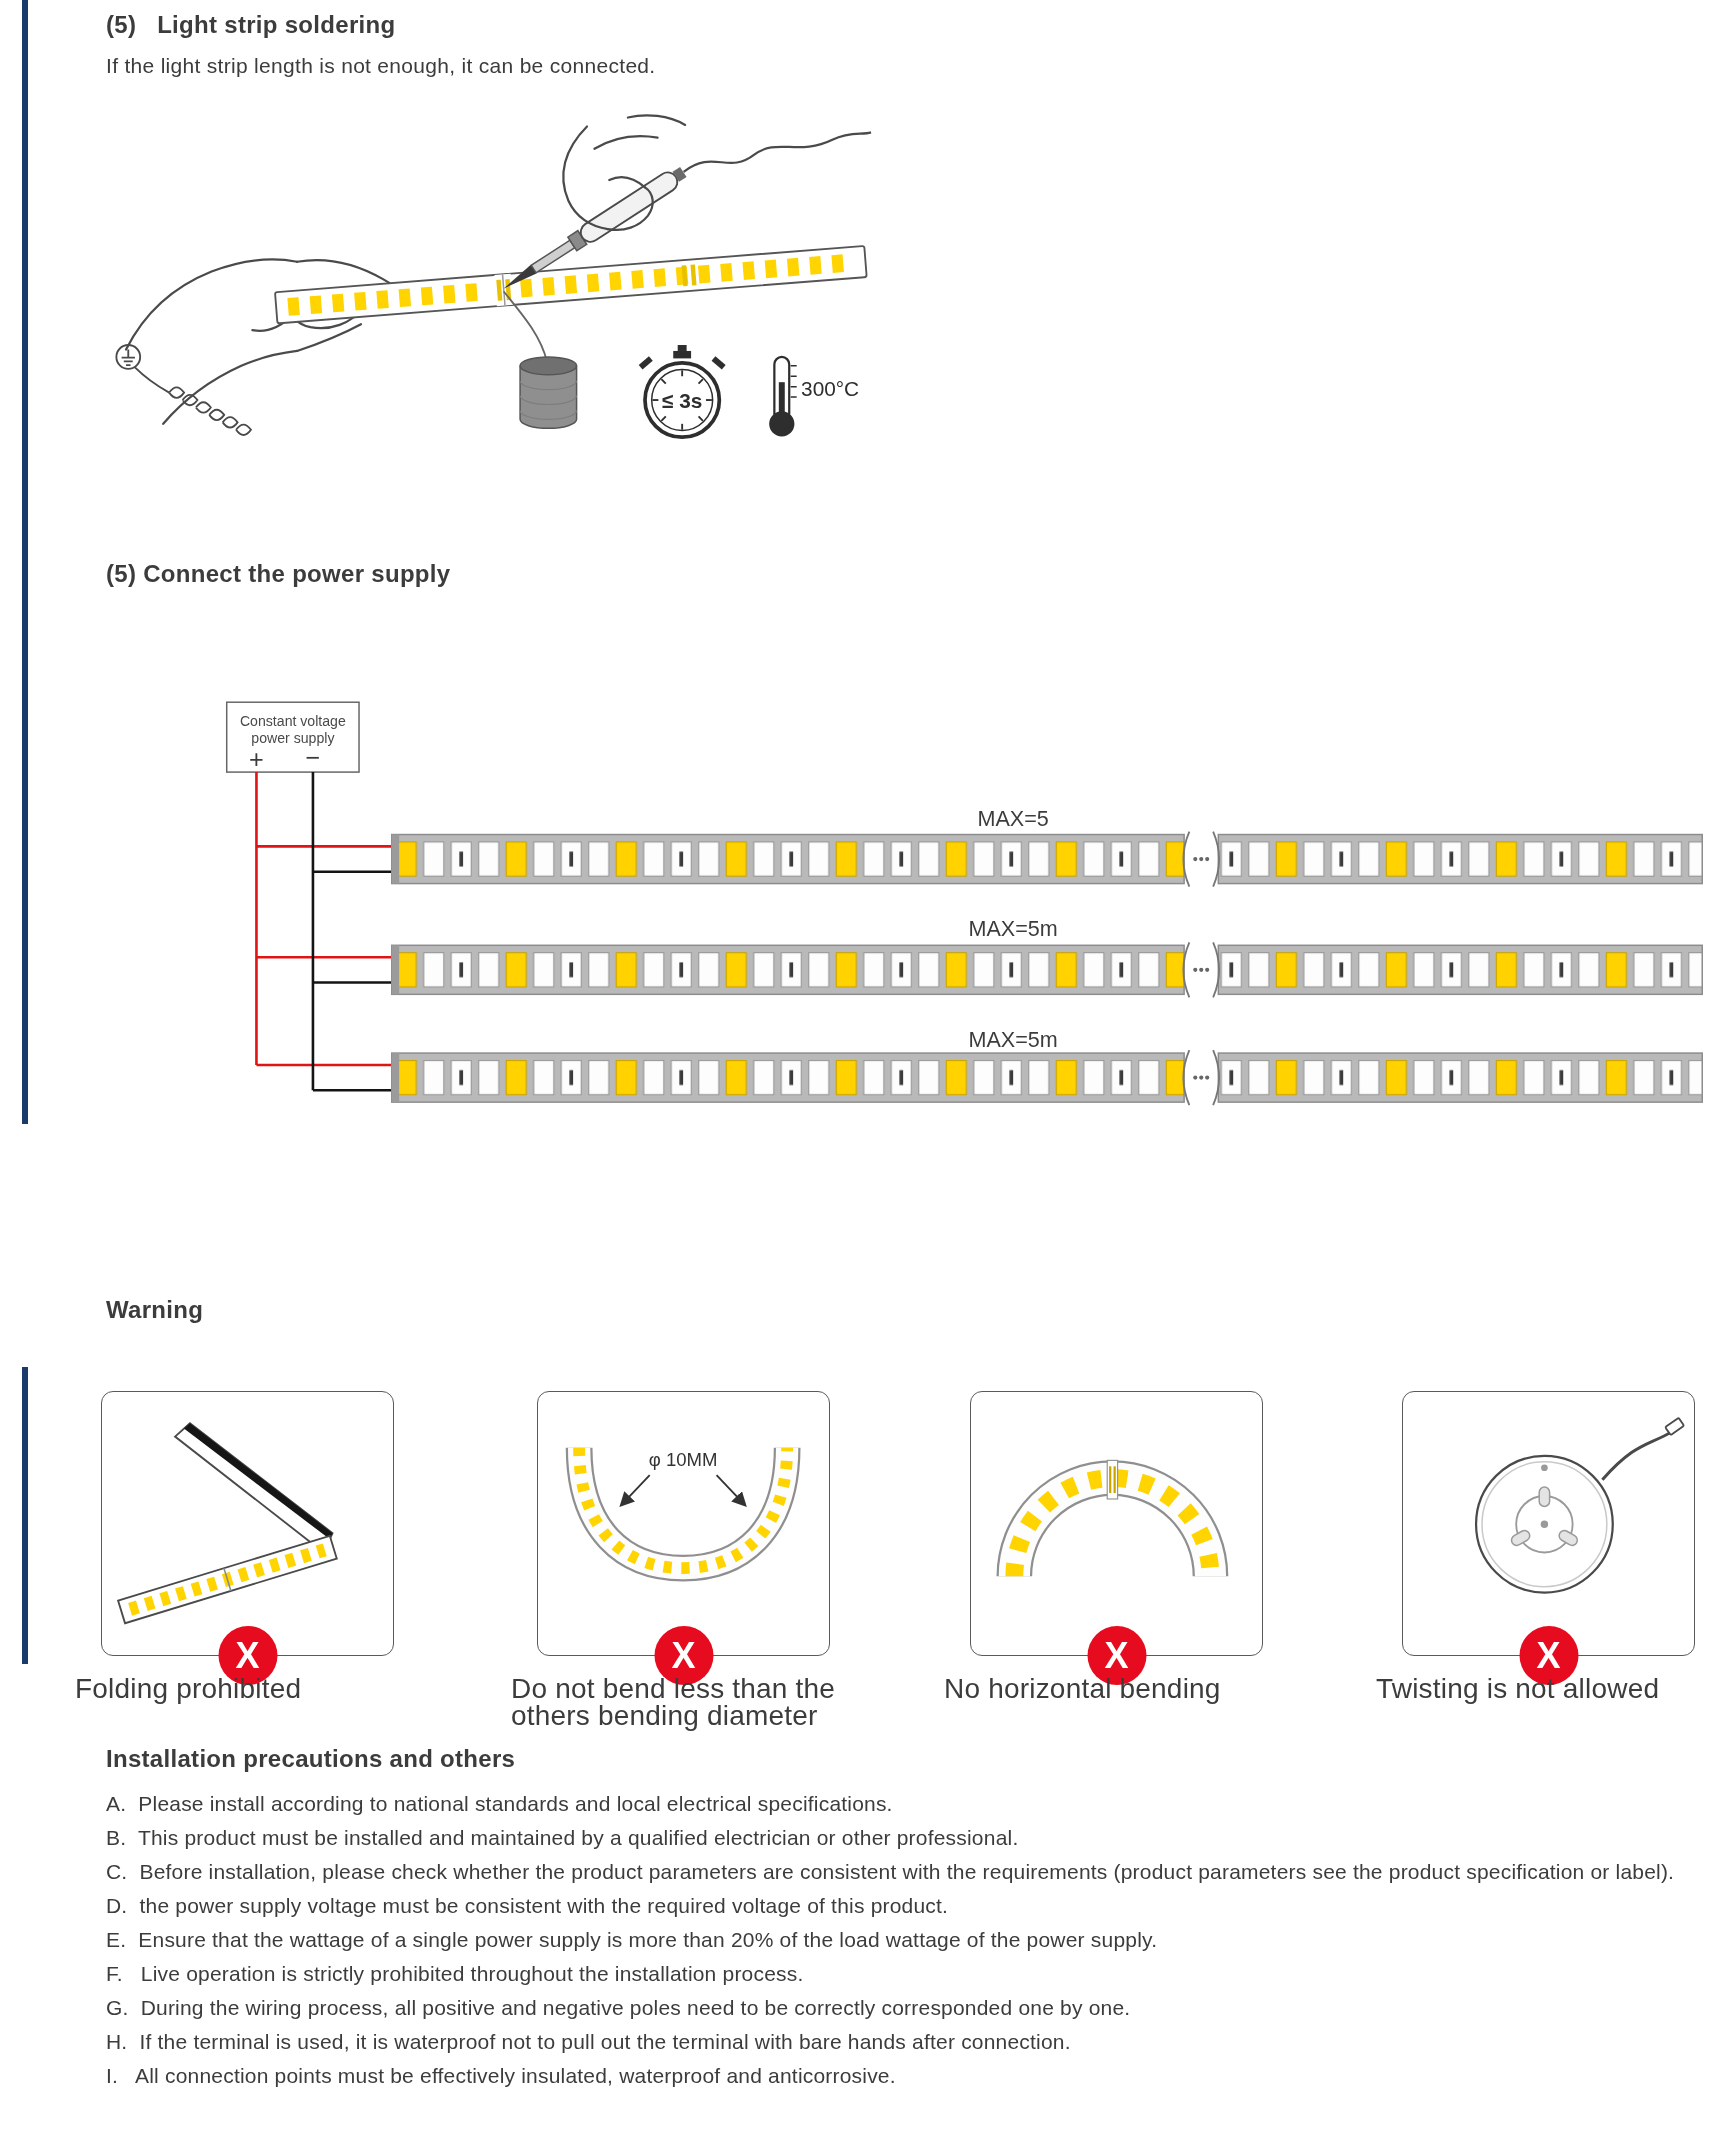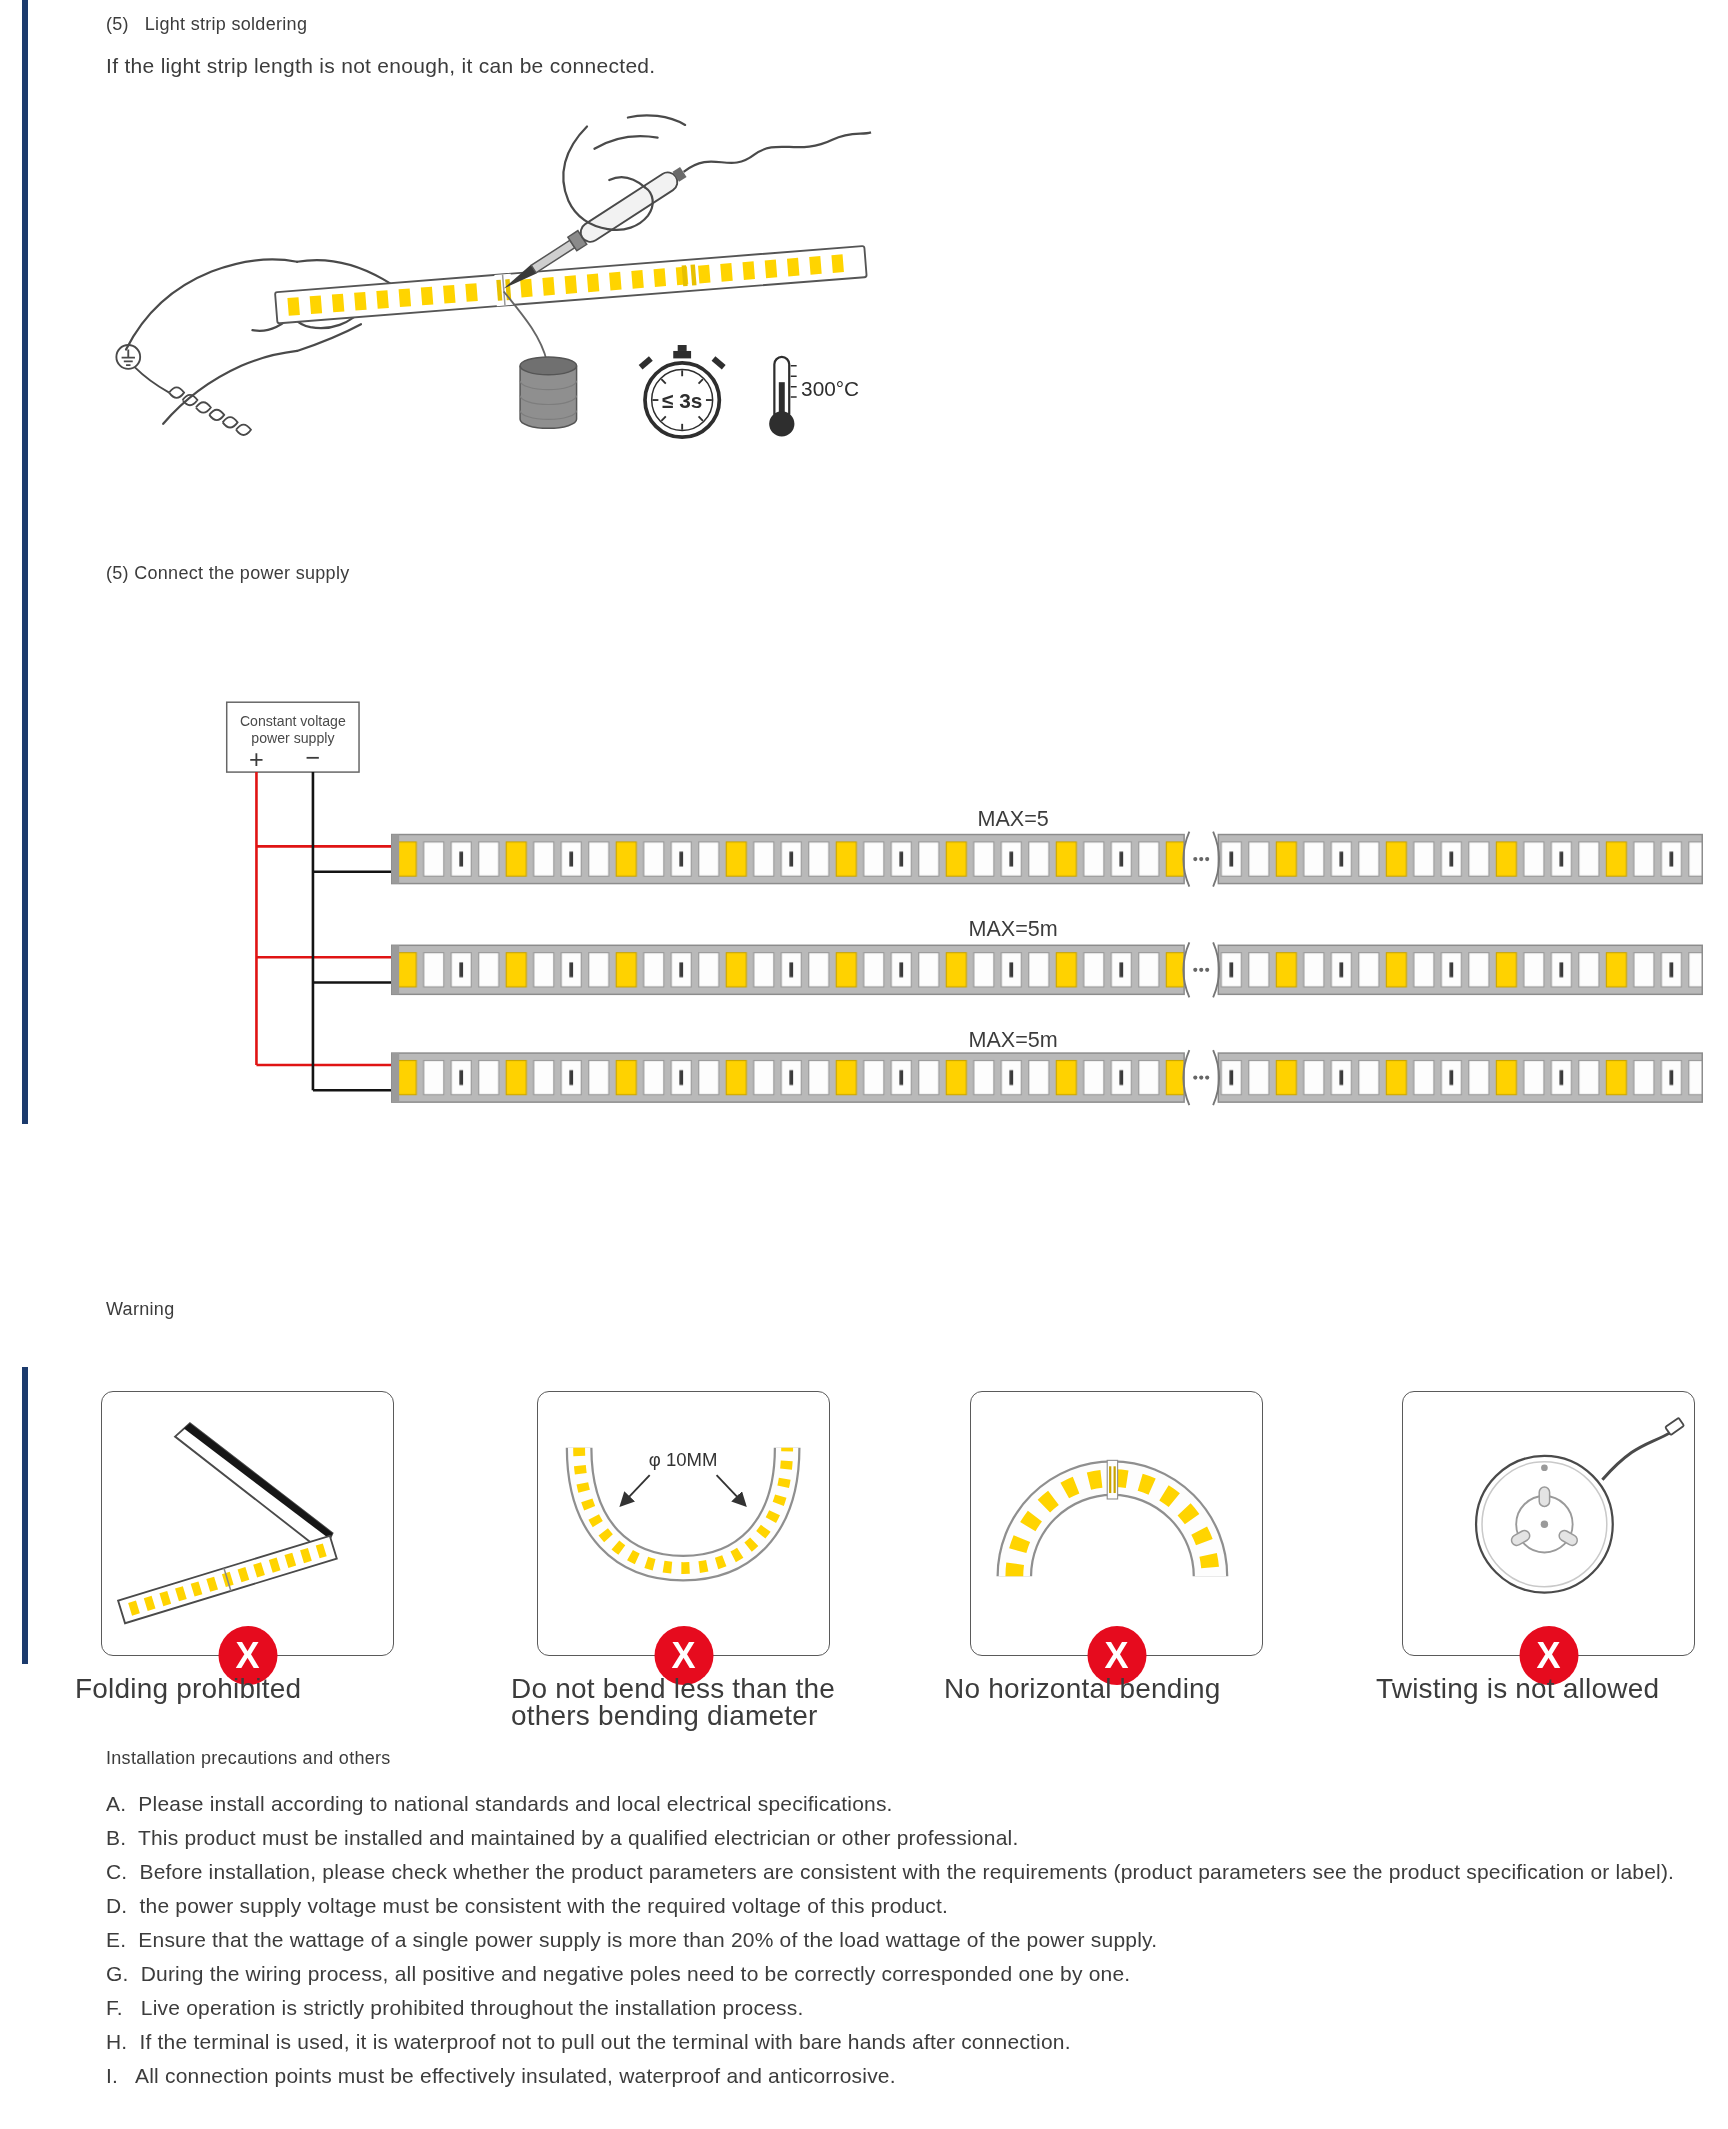--- a/index.html
+++ b/index.html
@@ -3,21 +3,21 @@
 <meta charset="utf-8">
 <style>
   html,body{margin:0;padding:0;background:#ffffff;}
   .page{position:relative;width:1729px;height:2129px;background:#ffffff;
         font-family:"Liberation Sans",sans-serif;color:#3c3c3c;overflow:hidden;}
   .abs{position:absolute;}
   .vbar{position:absolute;left:22px;width:6px;background:#1c3b6d;}
   .vbar1{top:0;height:1124px;}
   .vbar2{top:1367px;height:297px;}
   .txt{position:absolute;font-size:21px;letter-spacing:0.3px;white-space:pre-wrap;line-height:35px;}
-  .heading{font-size:18px;font-weight:400;}
+  .heading{font-size:24px;font-weight:700;}
   svg text{font-family:"Liberation Sans",sans-serif;}
   .wbox{position:absolute;top:1391px;width:291px;height:263px;border:1.9px solid #5a5a5a;
         border-radius:12px;background:#fff;}
   .xbadge{position:absolute;left:50%;bottom:-30px;transform:translateX(-50%);
           width:59px;height:59px;border-radius:50%;background:#e60b1e;
           display:flex;align-items:center;justify-content:center;
           color:#ffffff;font-weight:bold;font-size:36px;line-height:1;}
   .caption{position:absolute;top:1675px;width:342px;text-align:left;font-size:28px;
            letter-spacing:0.2px;white-space:pre-line;line-height:27px;}
   .prec-item{margin:0;font-size:21px;line-height:34px;letter-spacing:0.2px;white-space:pre-wrap;}
@@ -243,20 +243,20 @@
   <div class="caption" style="left:1376px;">Twisting is not allowed</div>
 
   <div class="txt heading" style="left:106px;top:1741px;">Installation precautions and others</div>
 
   <div class="abs" style="left:106px;top:1787px;width:1598px;">
     <p class="prec-item">A.  Please install according to national standards and local electrical specifications.</p>
     <p class="prec-item">B.  This product must be installed and maintained by a qualified electrician or other professional.</p>
     <p class="prec-item">C.  Before installation, please check whether the product parameters are consistent with the requirements (product parameters see the product specification or label).</p>
     <p class="prec-item">D.  the power supply voltage must be consistent with the required voltage of this product.</p>
     <p class="prec-item">E.  Ensure that the wattage of a single power supply is more than 20% of the load wattage of the power supply.</p>
+    <p class="prec-item">F.   Live operation is strictly prohibited throughout the installation process.</p>
     <p class="prec-item">G.  During the wiring process, all positive and negative poles need to be correctly corresponded one by one.</p>
-    <p class="prec-item">F.   Live operation is strictly prohibited throughout the installation process.</p>
     <p class="prec-item">H.  If the terminal is used, it is waterproof not to pull out the terminal with bare hands after connection.</p>
     <p class="prec-item">I.   All connection points must be effectively insulated, waterproof and anticorrosive.</p>
   </div>
 
 </div>
 
 
 </body></html>

